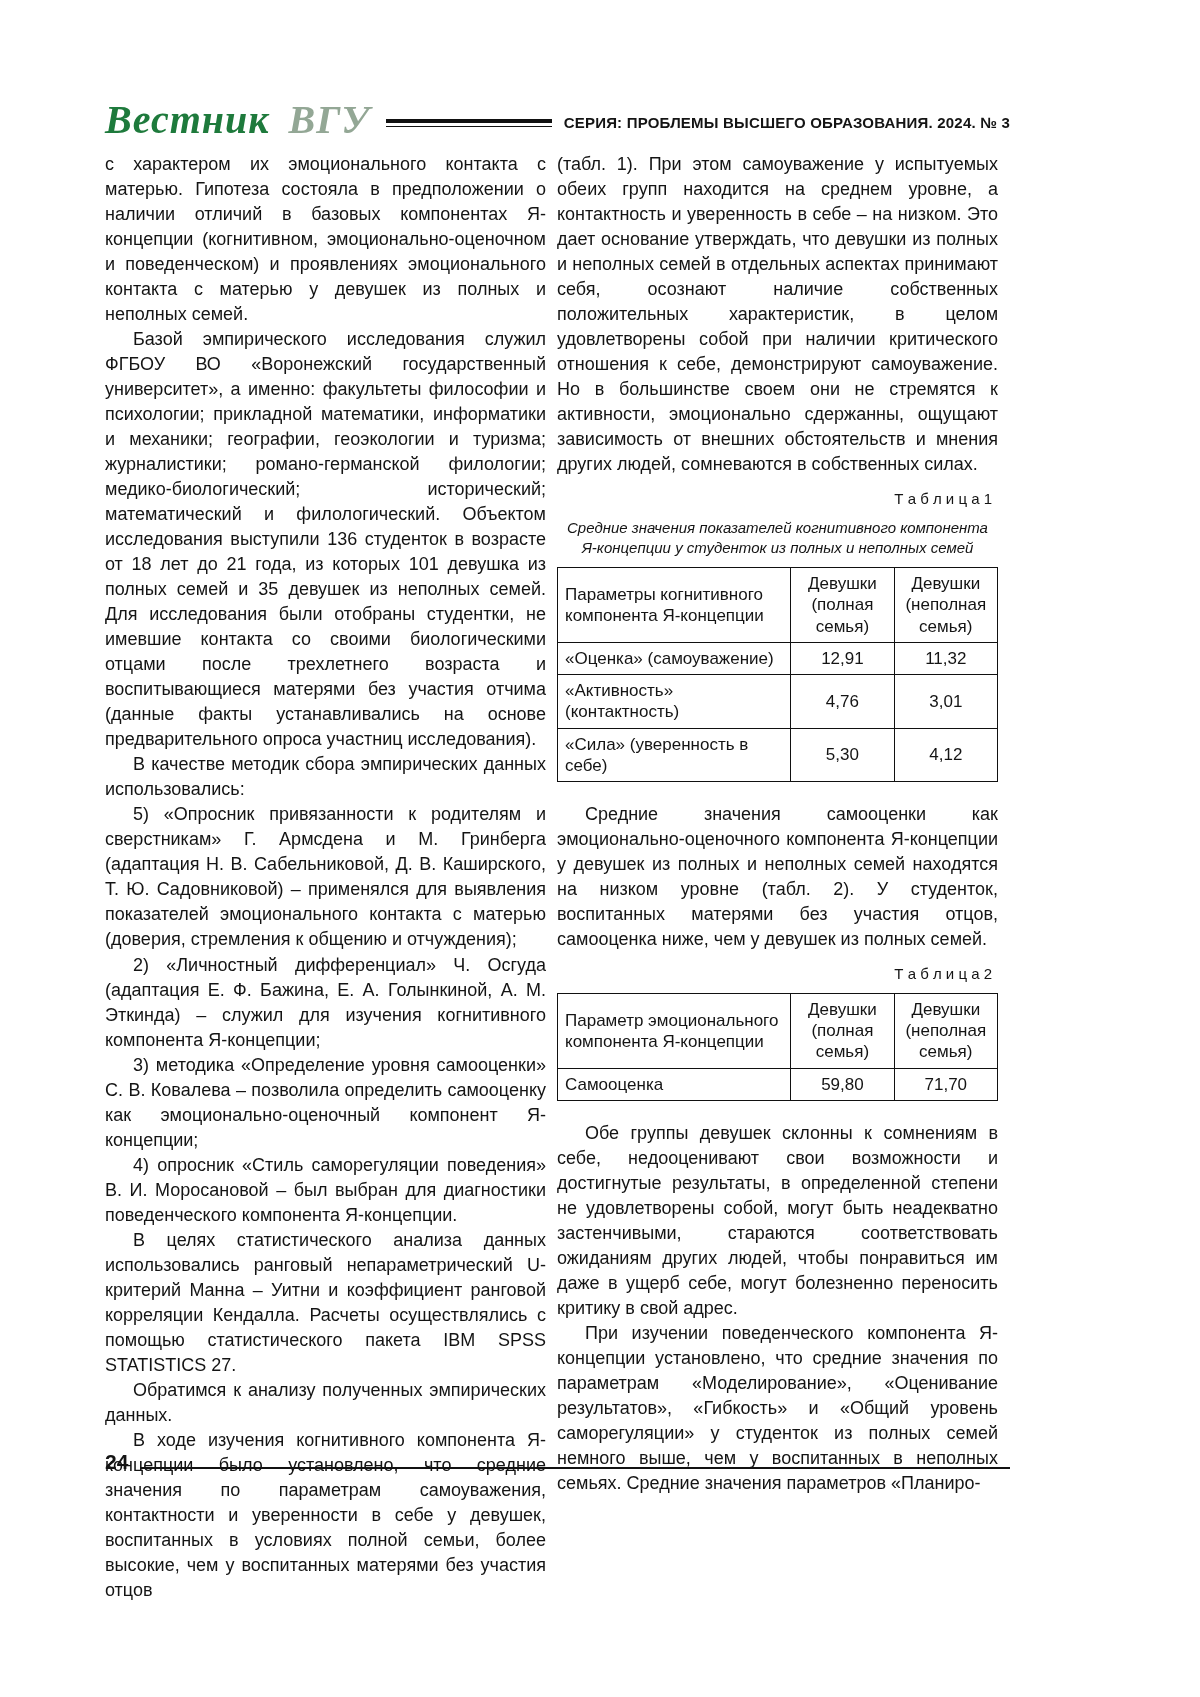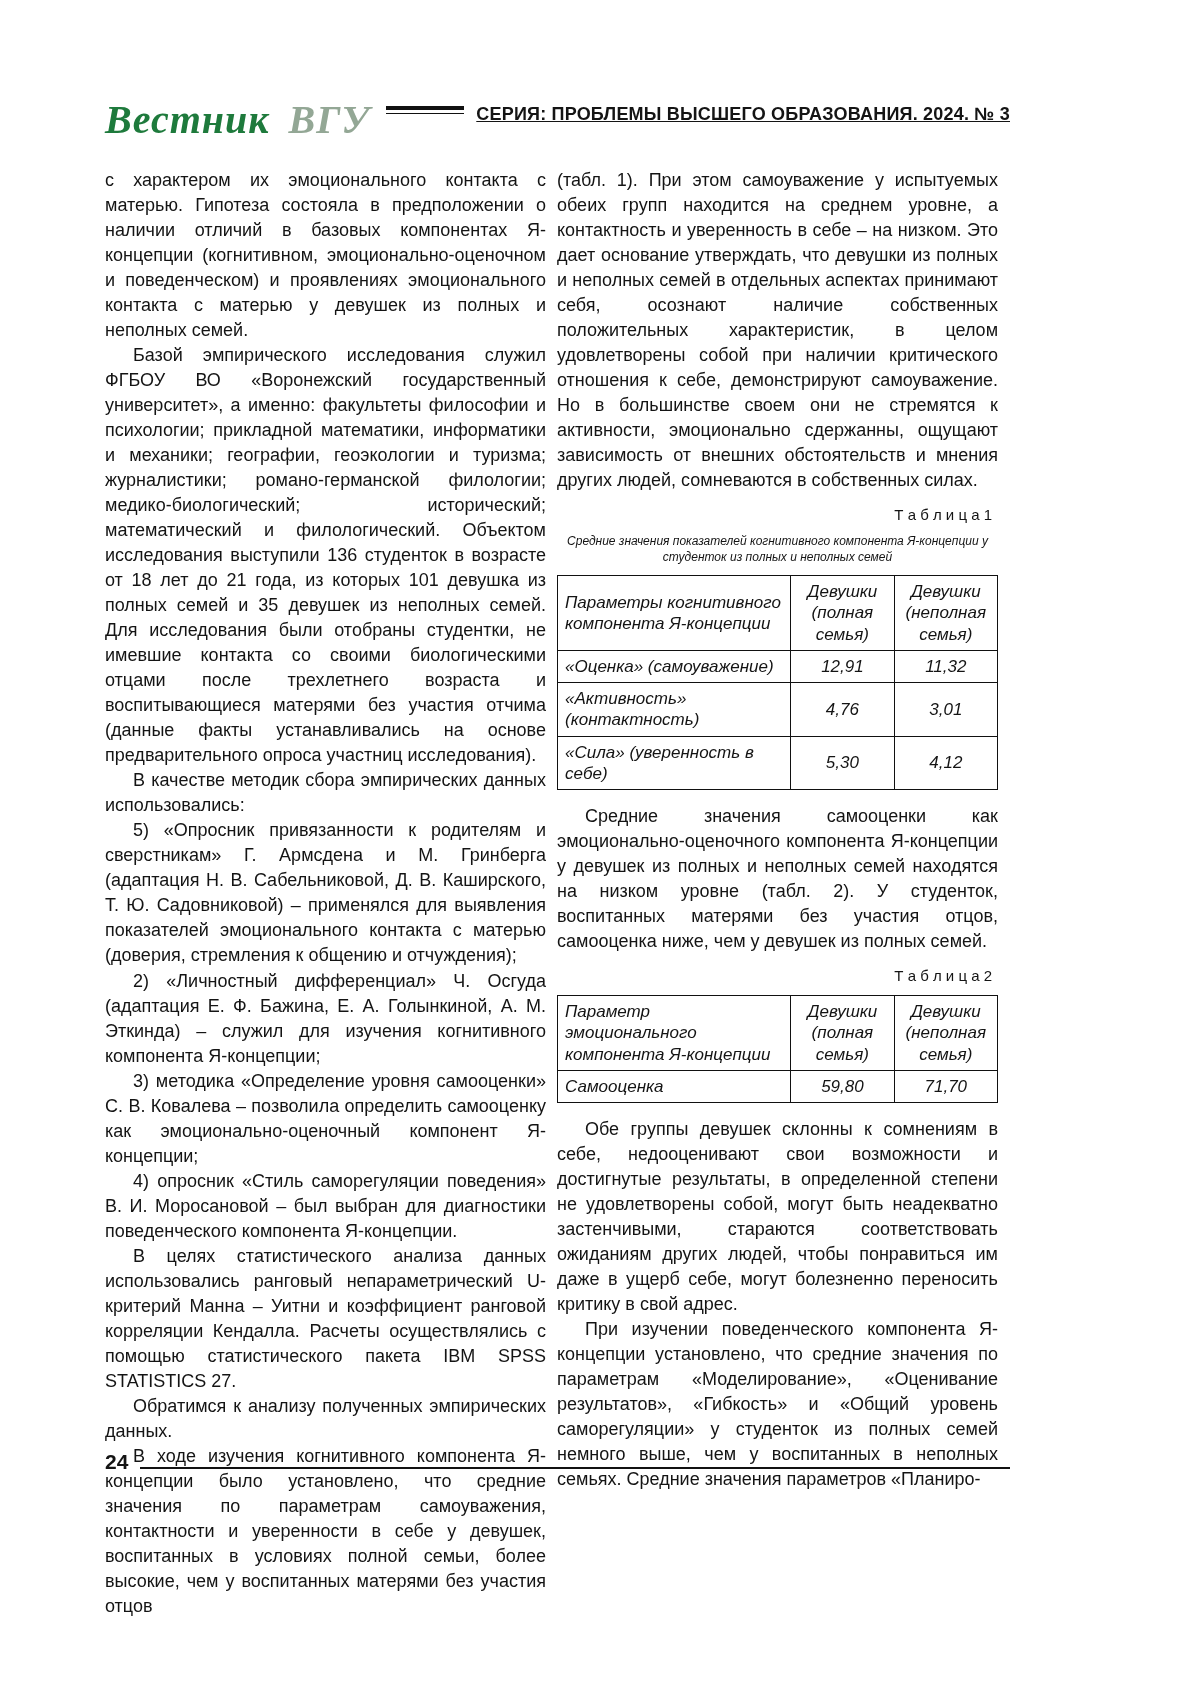--- a/index.html
+++ b/index.html
@@ -10,65 +10,64 @@
     color:#141414;
     position:relative;
     overflow:hidden;
   }
   .page {
     position:absolute; top:0; left:0;
     width:1200px; height:1697px;
     padding:100px 190px 0 105px;
   }
   
-  .page-header { display:flex; margin-bottom:28px; }
+  .page-header { display:flex; align-items:center; margin-bottom:12px; }
   .logo {
     font-family:"Liberation Serif", serif;
     font-style:italic; font-weight:bold;
     font-size:40px; line-height:1; white-space:nowrap;
     letter-spacing:1px;
   }
   .logo-main { color:#1e7a3c; }
   .logo-sub  { color:#93a795; margin-left:8px; }
   .header-rule {
     flex:1; height:8px;
     border-top:4px solid #111;
     border-bottom:1px solid #111;
     margin:6px 12px 0 16px;
   }
   .header-series {
-    font-size:18px; font-weight:bold; white-space:nowrap;
-    letter-spacing:0.2px; padding-top:4px;text-decoration:underline;
+    font-size:15px; font-weight:bold; white-space:nowrap;
+    letter-spacing:0.2px; padding-top:4px;
   }
   
   .columns { display:flex; gap:11px; }
   .col {
     width:441px; flex:0 0 441px;
     font-size:18px; line-height:1.39;
     text-align:justify;
     hyphens:auto;
   }
   .col p { text-indent:28px; }
   .col p.no-indent { text-indent:0; }
   
   .table-label {
     text-align:right; font-size:15px;
     margin:12px 6px 8px 0; text-indent:0;
   }
   .table-caption {
     font-style:italic; text-align:center;
-    font-size:12px; line-height:1.3;
+    font-size:15px; line-height:1.3;
     margin:0 4px 10px 4px; text-indent:0;
   }
   table.data-table {
     width:100%; border-collapse:collapse;
     font-size:17px; line-height:1.25;
-    margin-bottom:14px;
+    margin-bottom:20px;
     text-align:left;
-    font-style:italic;
   }
   table.data-table th, table.data-table td {
     border:1px solid #111;
     padding:5px 7px;
     vertical-align:middle;
   }
   table.data-table th { font-weight:normal; text-align:center; }
   table.data-table th.param { text-align:left; }
   table.data-table td.num { text-align:center; }
   col.c-param { width:53%; }

